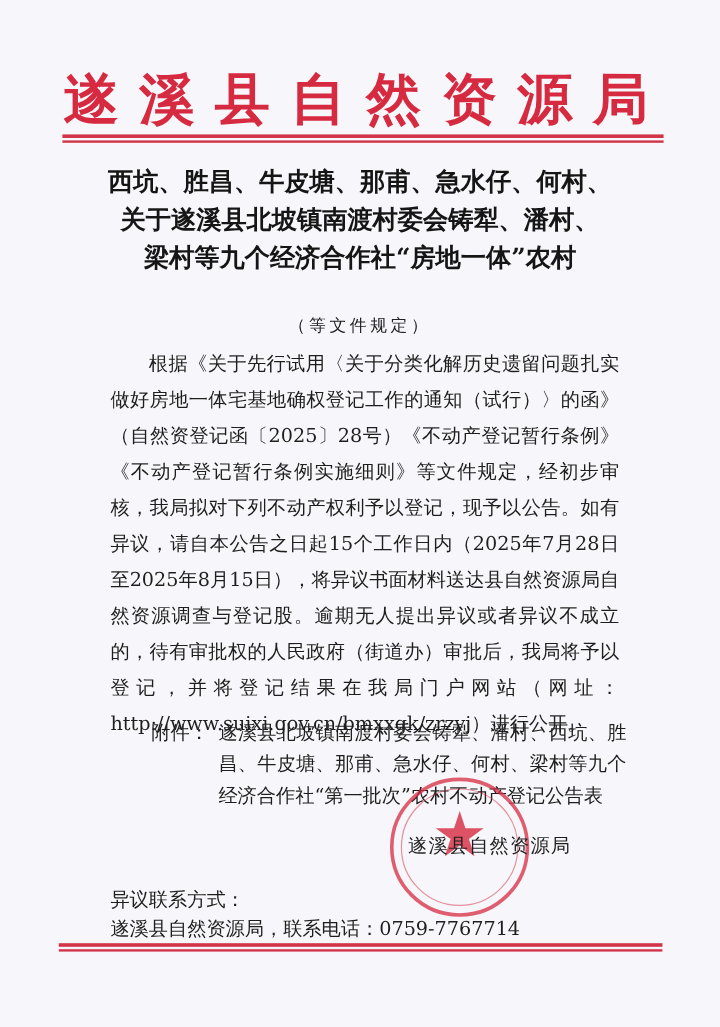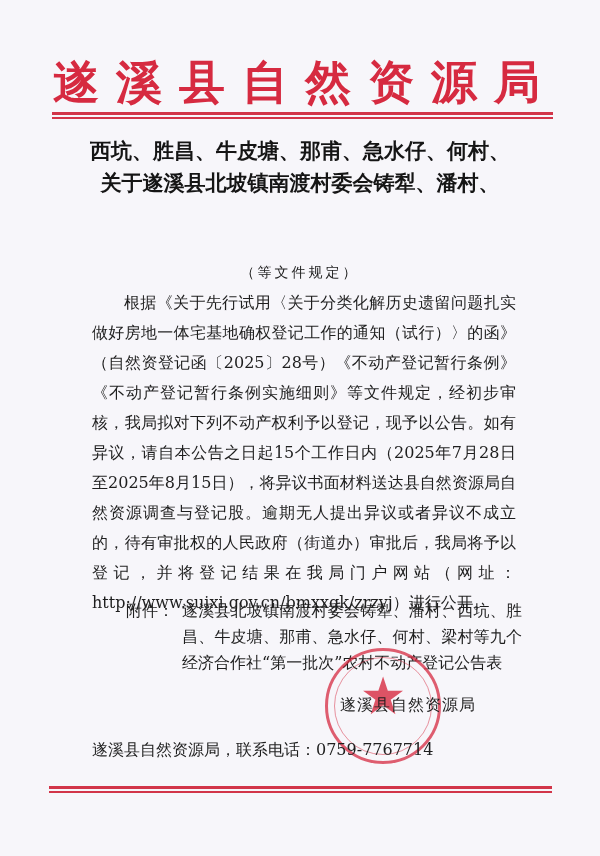--- a/index.html
+++ b/index.html
@@ -64,20 +64,21 @@
 <div class="page">
 
   <div class="masthead">遂溪县自然资源局</div>
 
   <div class="redline thick" style="left:52px; top:112px; width:501px;"></div>
   <div class="redline" style="left:52px; top:117px; width:501px;"></div>
 
   <div class="title">
     <div>西坑、胜昌、牛皮塘、那甫、急水仔、何村、</div>
     <div>关于遂溪县北坡镇南渡村委会铸犁、潘村、</div>
+    <div>梁村等九个经济合作社“房地一体”农村</div>
   </div>
 
   <div class="batch">（等文件规定）</div>
 
   <div class="body">
     <p>根据《关于先行试用〈关于分类化解历史遗留问题扎实做好房地一体宅基地确权登记工作的通知（试行）〉的函》（自然资登记函〔2025〕28号）《不动产登记暂行条例》《不动产登记暂行条例实施细则》等文件规定，经初步审核，我局拟对下列不动产权利予以登记，现予以公告。如有异议，请自本公告之日起15个工作日内（2025年7月28日至2025年8月15日），将异议书面材料送达县自然资源局自然资源调查与登记股。逾期无人提出异议或者异议不成立的，待有审批权的人民政府（街道办）审批后，我局将予以登记，并将登记结果在我局门户网站（网址：http://www.suixi.gov.cn/bmxxgk/zrzyj）进行公开。</p>
   </div>
 
   <div class="attach">
     <span class="lbl">附件：</span>
@@ -87,19 +88,20 @@
   <div class="seal">
     <div class="inner"></div>
     <div class="star">★</div>
   </div>
 
   <div class="sign">
     <div class="org">遂溪县自然资源局</div>
   </div>
 
   <div class="contact">
+    <div>异议联系方式：</div>
     <div>遂溪县自然资源局，联系电话：0759-7767714</div>
   </div>
 
   <div class="redline thick" style="left:49px; top:786px; width:503px;"></div>
   <div class="redline" style="left:49px; top:791px; width:503px;"></div>
 
 </div>
 
 </body></html>

